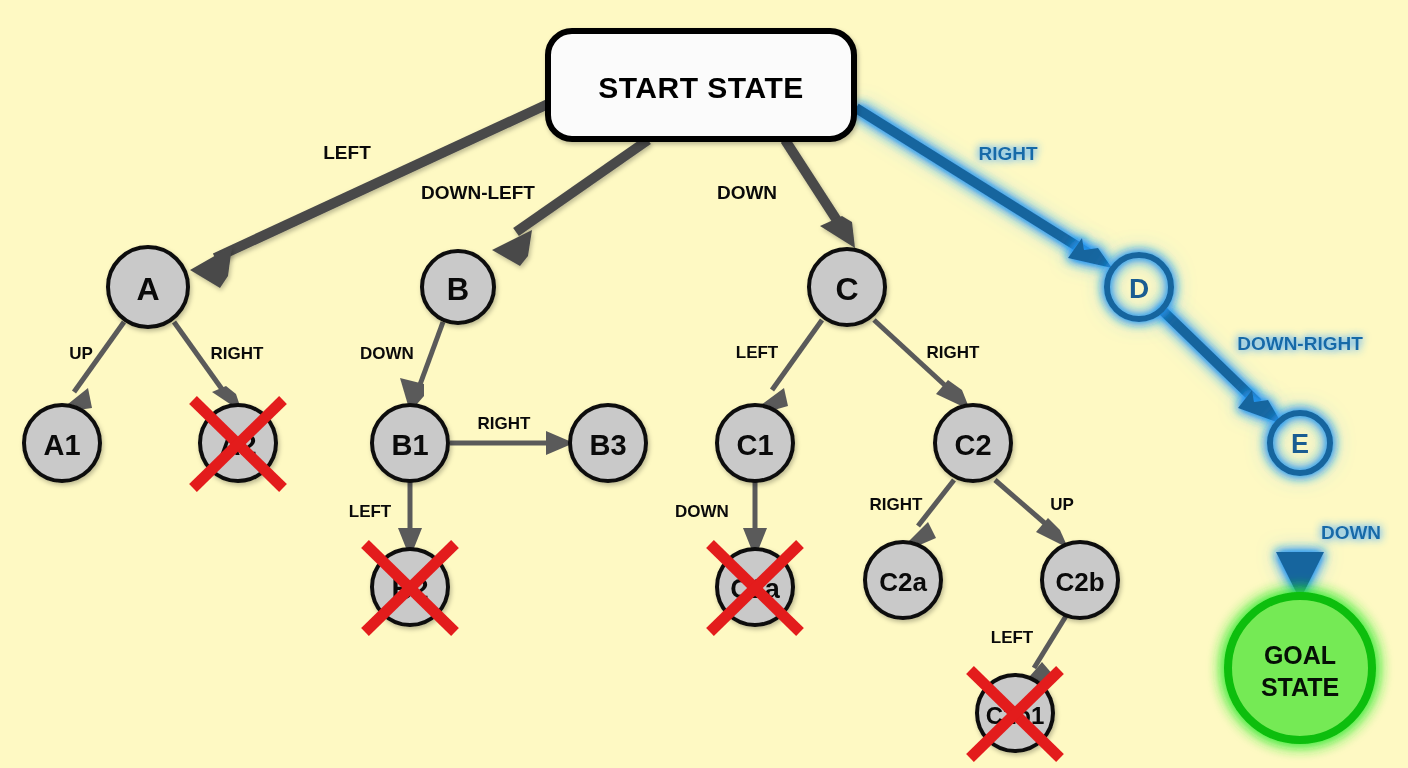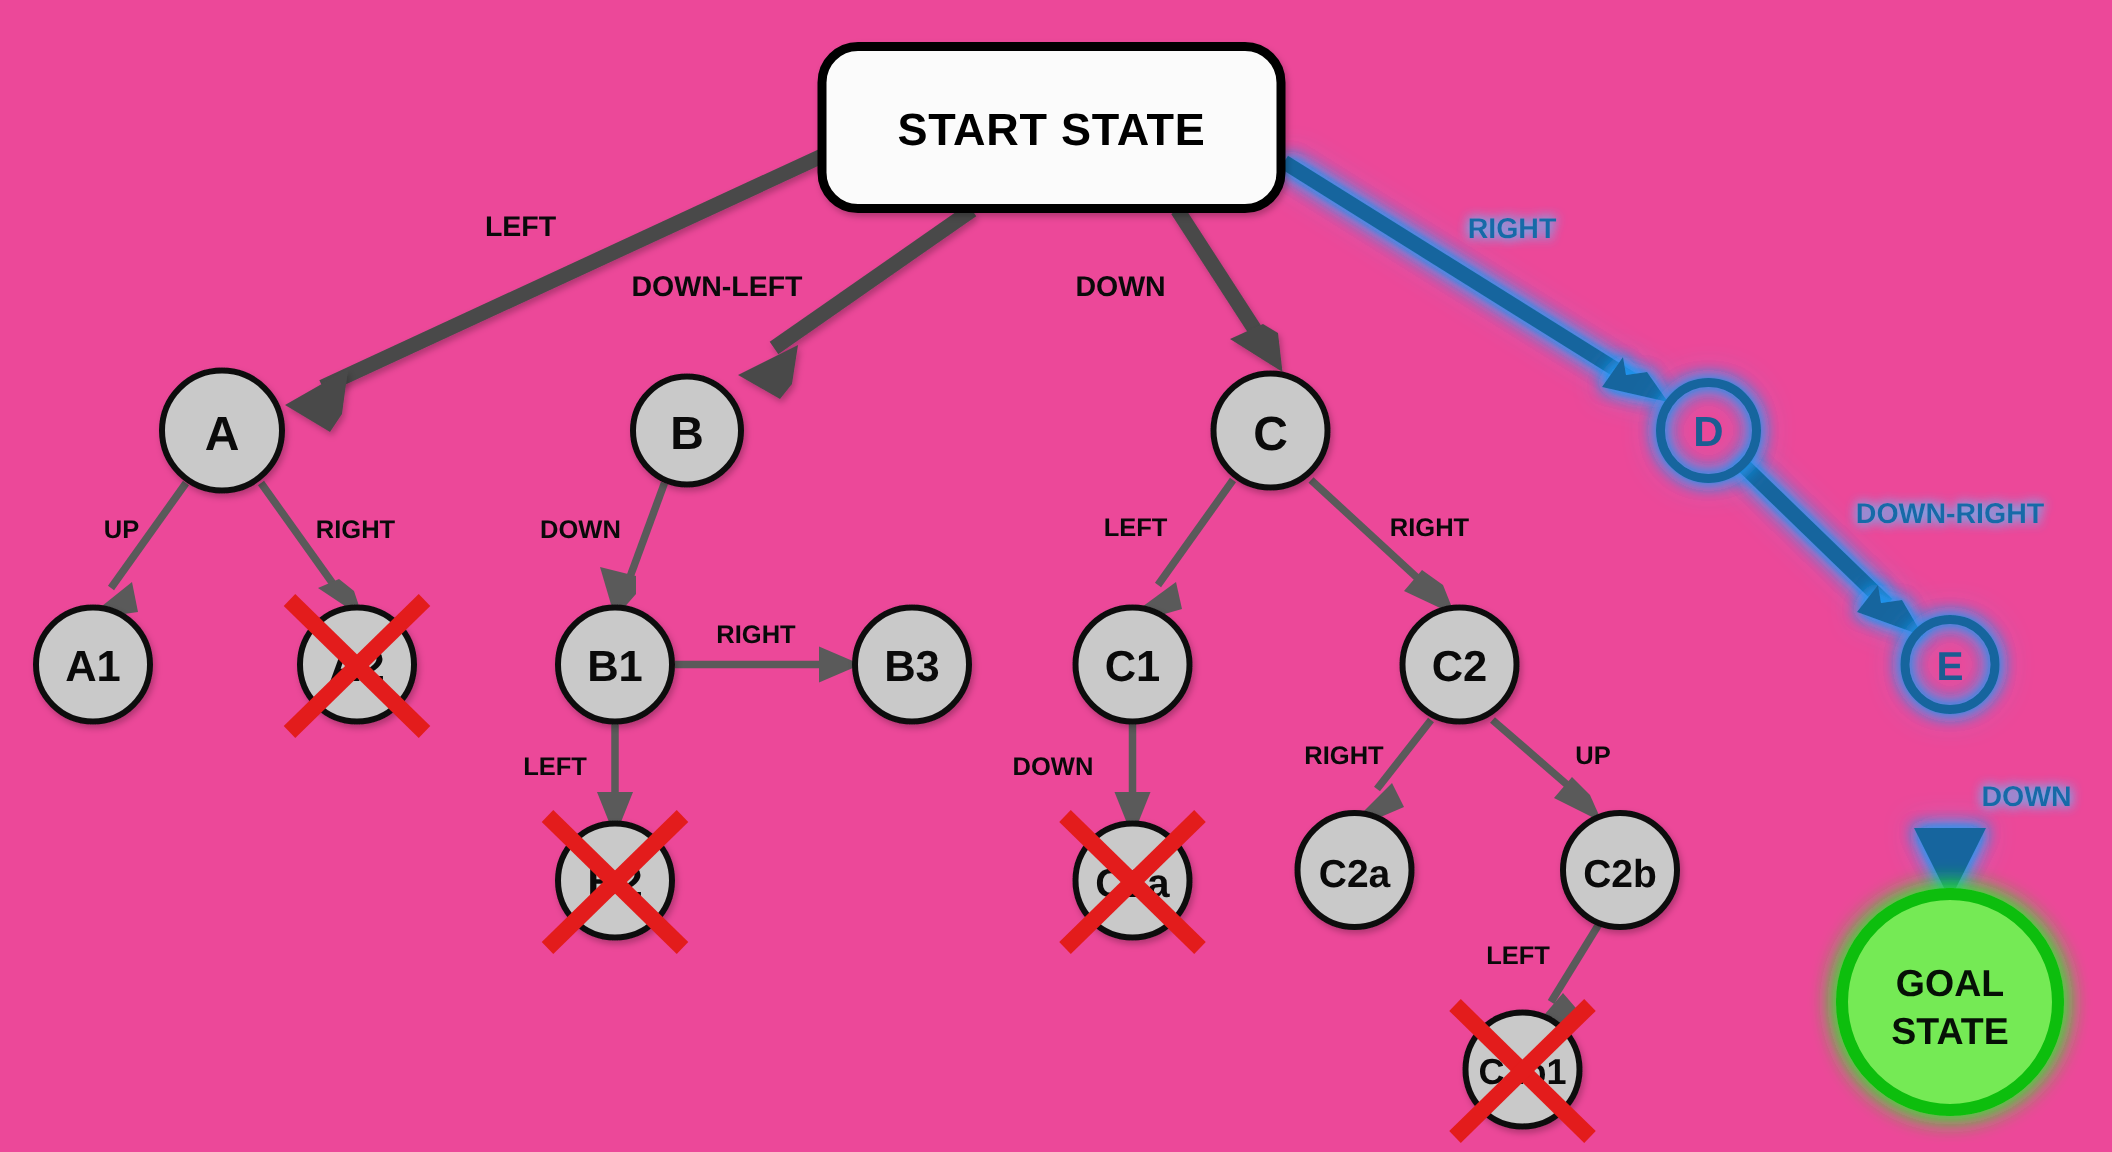--- a/index.html
+++ b/index.html
@@ -4,21 +4,21 @@
 <style>
   html, body {
     margin: 0;
     padding: 0;
     background: #f0f0f0;
   }
   #canvas-wrap {
     position: relative;
     width: 1408px;
     height: 768px;
-    background: #ec4899;
+    background: #fef9c3;
     overflow: hidden;
     font-family: "Liberation Sans", sans-serif;
   }
   svg#diagram {
     display: block;
     width: 1408px;
     height: 768px;
   }
   .node-circle {
     fill: #c9c9c9;

